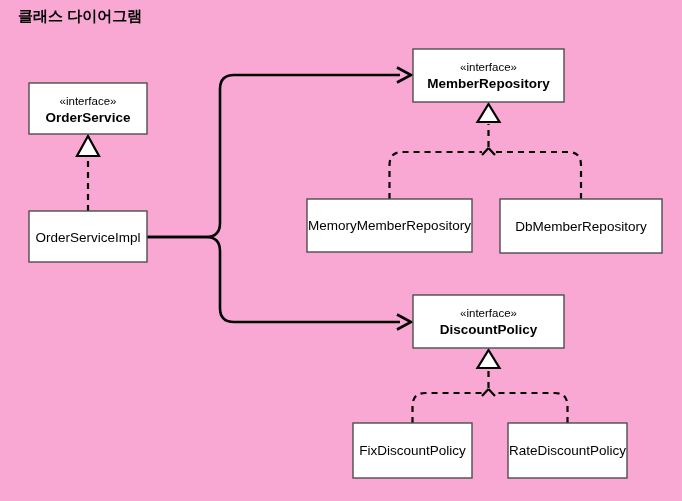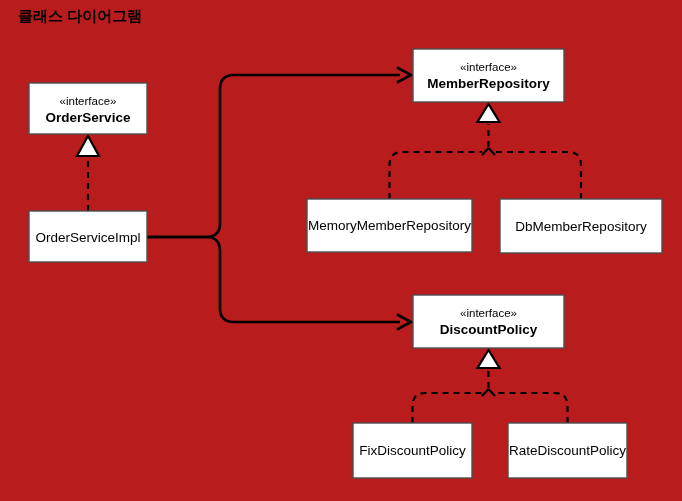--- a/index.html
+++ b/index.html
@@ -1,20 +1,20 @@
 <!DOCTYPE html>
 <html><head>
 <meta charset="utf-8">
 <style>
   html, body { margin: 0; padding: 0; background: #ffffff; }
   .page {
     position: relative;
     width: 682px;
     height: 501px;
-    background: #b91c1c;
+    background: #f9a8d4;
     overflow: hidden;
   }
   svg { display: block; }
   text {
     font-family: "Liberation Sans", "DejaVu Sans", sans-serif;
     fill: #000000;
   }
   .title-text   { font-size: 15px; font-weight: bold; }
   .stereo-text  { font-size: 11.5px; }
   .iface-name   { font-size: 13.5px; font-weight: bold; }

